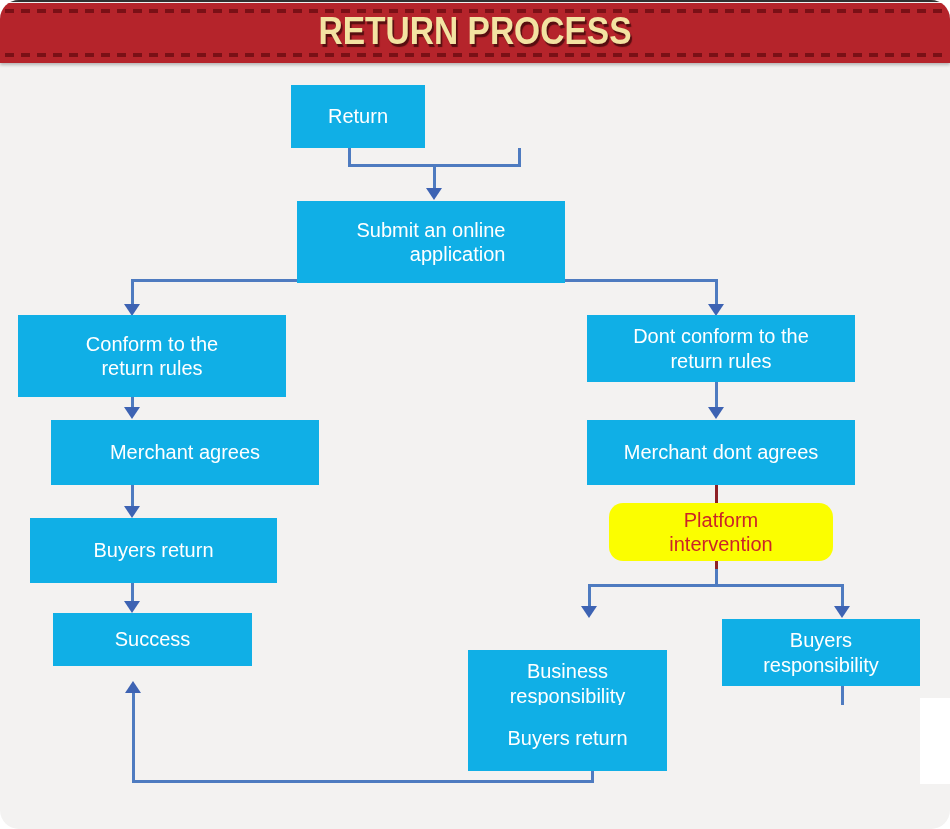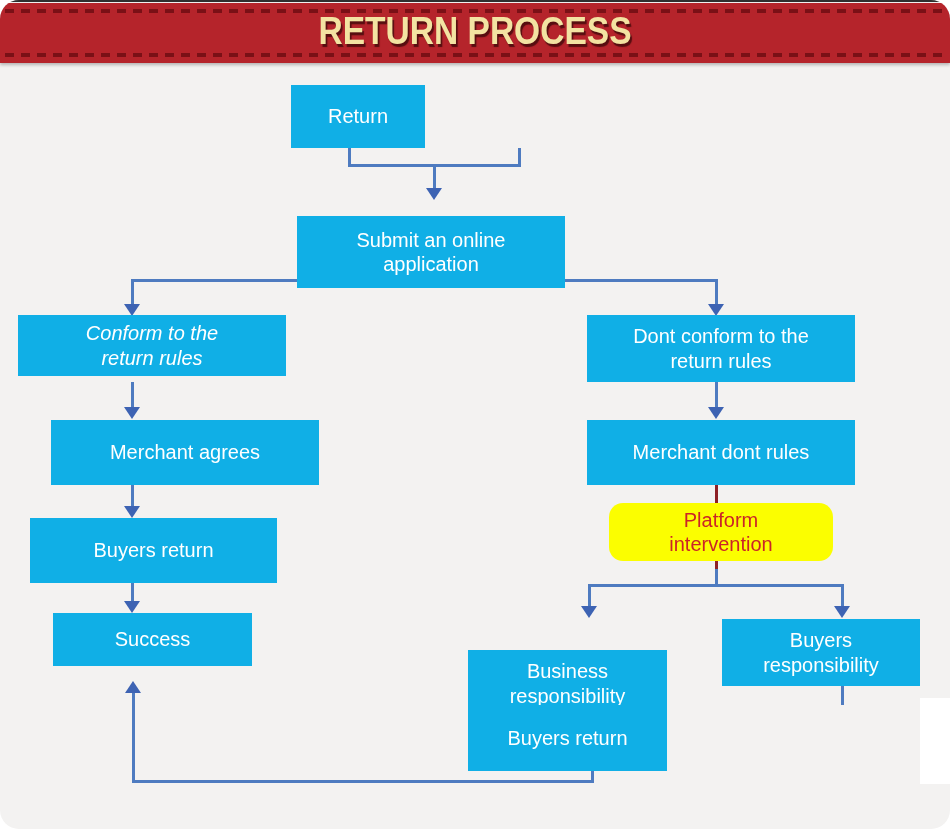--- a/index.html
+++ b/index.html
@@ -85,30 +85,30 @@
 
   <div class="vline" style="left:591px;top:686px;height:19px;"></div>
   <div class="vline" style="left:841px;top:686px;height:19px;"></div>
 
   <div class="vline" style="left:591px;top:771px;height:12px;"></div>
   <div class="hline" style="left:132px;top:780px;width:462px;"></div>
   <div class="vline" style="left:132px;top:690px;height:93px;"></div>
   <div class="arrow-up" style="left:125px;top:681px;"></div>
 
   <div class="node" style="left:277px;top:85px;width:134px;height:63px;margin-left:14px;">Return</div>
-  <div class="node" style="left:297px;top:216px;width:268px;height:72px;">Submit an online
+  <div class="node" style="left:297px;top:201px;width:268px;height:82px;text-align:right;">Submit an online
 application</div>
-  <div class="node" style="left:18px;top:315px;width:268px;height:61px;font-style:italic;">Conform to the
+  <div class="node" style="left:18px;top:315px;width:268px;height:82px;">Conform to the
 return rules</div>
   <div class="node" style="left:18px;top:420px;width:268px;height:65px;margin-left:33px;">Merchant agrees</div>
   <div class="node" style="left:30px;top:518px;width:247px;height:65px;">Buyers return</div>
   <div class="node" style="left:53px;top:613px;width:199px;height:53px;">Success</div>
   <div class="node" style="left:587px;top:315px;width:268px;height:67px;">Dont conform to the
 return rules</div>
-  <div class="node" style="left:587px;top:420px;width:268px;height:65px;">Merchant dont rules</div>
+  <div class="node" style="left:587px;top:420px;width:268px;height:65px;">Merchant dont agrees</div>
   <div class="node highlight" style="left:609px;top:503px;width:224px;height:58px;">Platform
 intervention</div>
   <div class="node" style="left:468px;top:650px;width:199px;height:67px;">Business
 responsibility</div>
   <div class="node" style="left:722px;top:619px;width:198px;height:67px;">Buyers
 responsibility</div>
   <div class="node" style="left:468px;top:705px;width:199px;height:66px;">Buyers return</div>
 
 </div>
 

